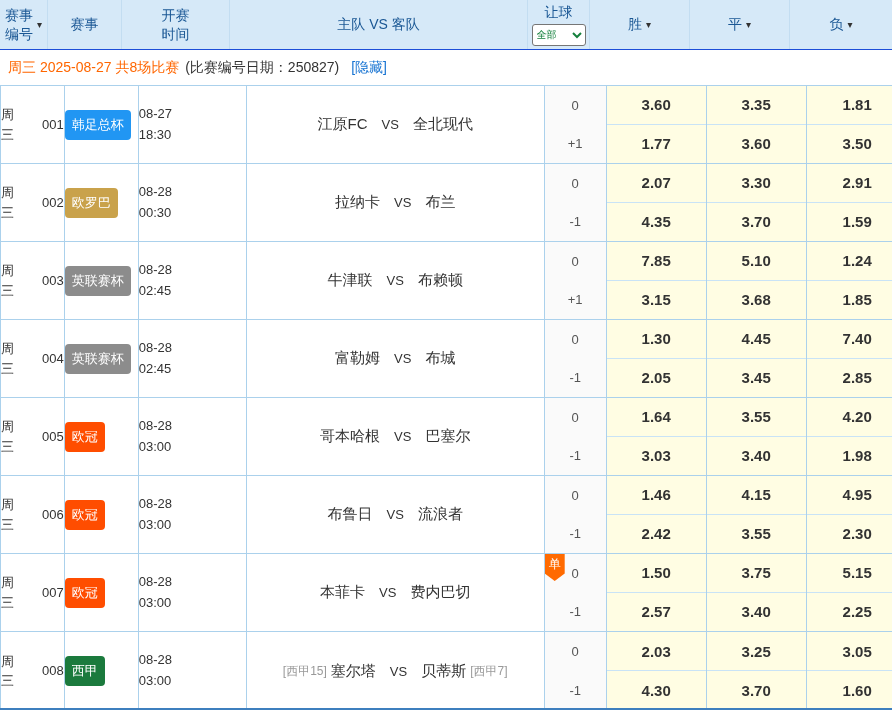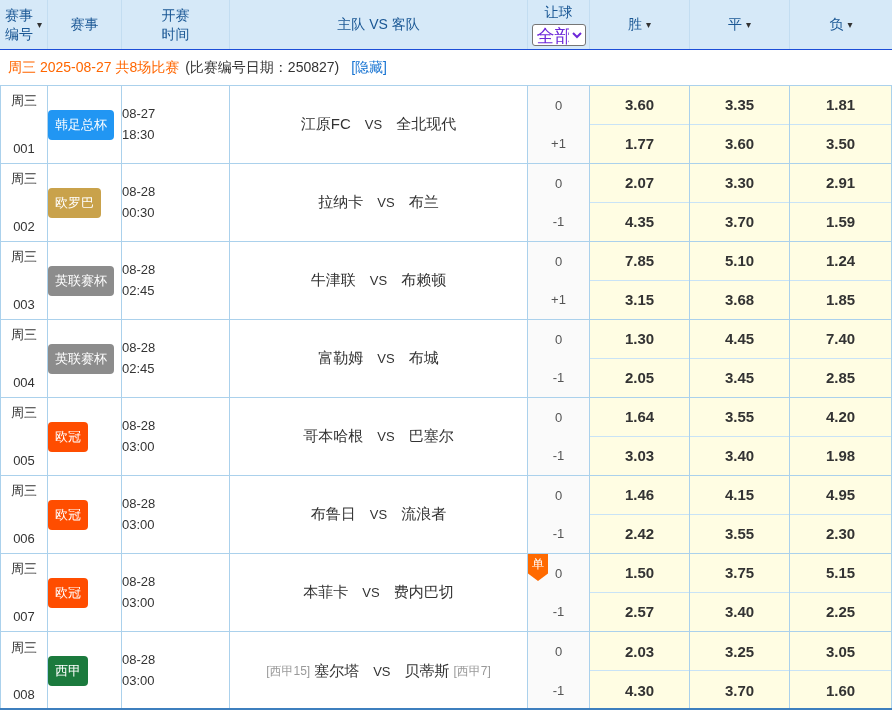--- a/index.html
+++ b/index.html
@@ -10,36 +10,36 @@
   .thead { display:flex; height:50px; background:#D6E9F8; border-bottom:1px solid #1d4ed8; }
   .th { display:flex; align-items:center; justify-content:center; color:#1A5794;
         font-size:14px; border-right:1px solid #C3DDF1; }
   .th:last-child { border-right:none; }
   .th-2line { display:flex; flex-direction:column; align-items:center; line-height:1.35; }
   .sort-arrow { color:#333; font-size:10px; margin-left:4px; cursor:pointer; }
   .c-no { flex:0 0 48px; } .c-league { flex:0 0 74px; } .c-time { flex:0 0 108px; }
   .c-teams { flex:0 0 298px; } .c-handicap { flex:0 0 62px; }
   .c-win { flex:0 0 100px; } .c-draw { flex:0 0 100px; } .c-lose { flex:0 0 102px; }
   .th-handicap { flex-direction:column; gap:2px; padding:3px 0; }
-  .filter-select { width:54px; height:22px; font-size:18px; border:1px solid #767676;
-        border-radius:3px; background:#fff; color:#6d28d9; }
+  .filter-select { width:54px; height:22px; font-size:10px; border:1px solid #767676;
+        border-radius:3px; background:#fff; color:#15803d; }
 
   
   .day-row { height:36px; display:flex; align-items:center; padding-left:8px;
         font-size:14px; background:#fff; border-bottom:1px solid #ABD1EC; }
   .day-highlight { color:#FF6600; }
   .day-note { color:#333; margin-left:6px; }
   .day-hide { color:#1673D2; margin-left:12px; cursor:pointer; text-decoration:none; }
 
   
   .match-row { display:flex; height:78px; border-bottom:1px solid #ABD1EC; }
   .match-row:last-child { border-bottom:none; }
   .cell { border-right:1px solid #ABD1EC; height:100%; }
   .cell:first-child { border-left:1px solid #ABD1EC; }
-  .cell-no { flex:0 0 48px; display:flex; flex-direction:column; align-items:center;
+  .cell-no { flex:0 0 48px; display:flex; flex-direction:row; align-items:center;
         justify-content:center; font-size:13px; color:#333; line-height:1.5;gap:28px; }
   .cell-league { flex:0 0 74px; display:flex; align-items:center; }
   .league-badge { color:#fff; font-size:13px; padding:6px 7px; border-radius:4px;
         white-space:nowrap; cursor:pointer; }
   .cell-time { flex:0 0 108px; display:flex; flex-direction:column; 
         justify-content:center; font-size:13px; color:#333; line-height:1.6; }
   .cell-teams { flex:0 0 298px; display:flex; align-items:center; justify-content:center;
         font-size:15px; color:#333; cursor:pointer; }
   .vs-label { font-size:13px; color:#333; margin:0 14px; }
   .rank-tag { font-size:12px; color:#999; margin:0 4px; }

